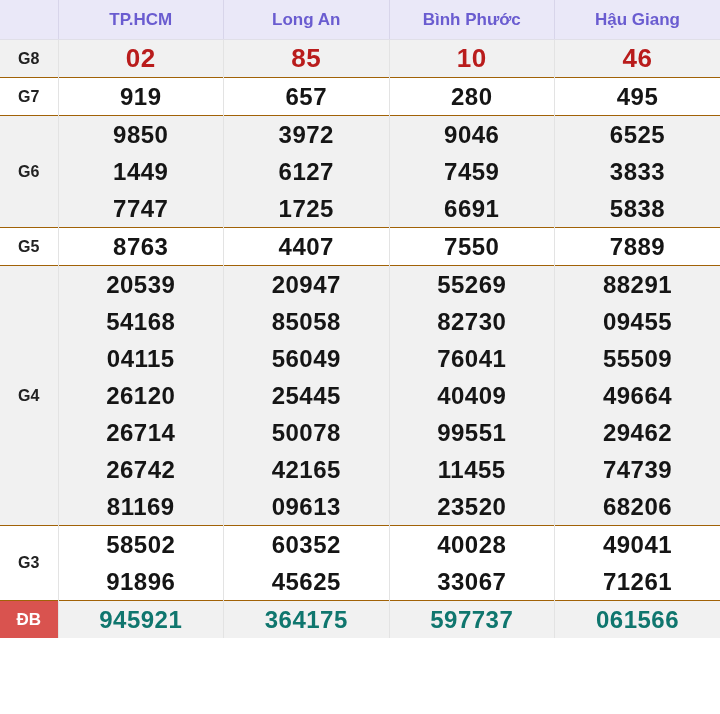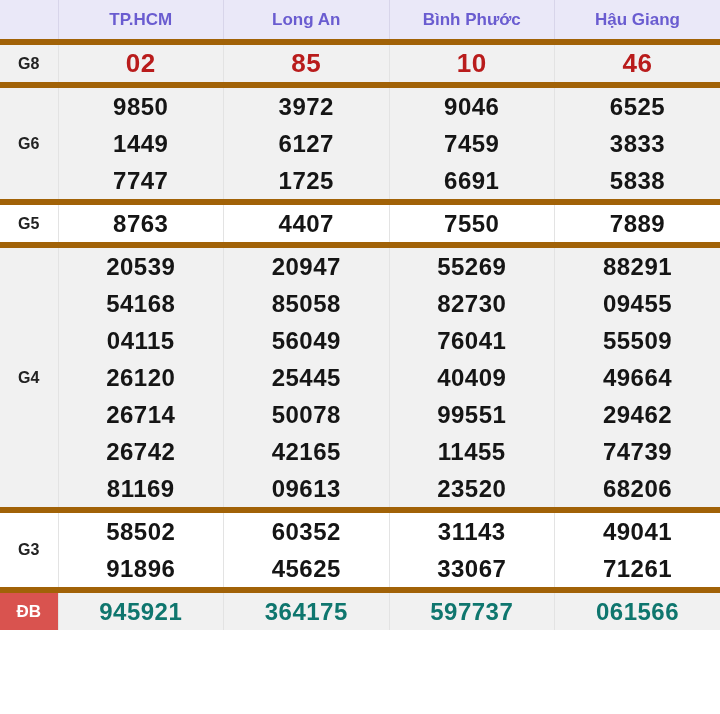--- a/index.html
+++ b/index.html
@@ -34,21 +34,21 @@
     border-bottom: 1px solid #e0dfe8;
     padding: 0;
   }
   th.hdr + th.hdr { border-left: 1px solid #d8d5ea; }
 
   
   tr.prow td {
     padding: 0;
     text-align: center;
     vertical-align: middle;
-    border-top: 6px solid #a16207;
+    border-top: 1px solid #a16207;
   }
   tr.prow td + td { border-left: 1px solid #e3e3e3; }
   tr.gray td { background: #f1f1f1; }
   tr.white td { background: #ffffff; }
 
   td.label-cell {
     font-size: 16px;
     font-weight: bold;
     color: #222222;
   }
@@ -118,20 +118,35 @@
             <div class="num red big">85</div>
           </td>
         <td>
             <div class="num red big">10</div>
           </td>
         <td>
             <div class="num red big">46</div>
           </td>
       </tr>
 
+      <tr class="prow white">
+        <td class="label-cell">G7</td>
+        <td>
+            <div class="num">919</div>
+          </td>
+        <td>
+            <div class="num">657</div>
+          </td>
+        <td>
+            <div class="num">280</div>
+          </td>
+        <td>
+            <div class="num">495</div>
+          </td>
+      </tr>
 
       <tr class="prow gray">
         <td class="label-cell">G6</td>
         <td>
           <div class="num">9850</div>
           <div class="num">1449</div>
           <div class="num">7747</div>
         </td>
         <td>
           <div class="num">3972</div>
@@ -210,21 +225,21 @@
         <td class="label-cell">G3</td>
         <td>
           <div class="num">58502</div>
           <div class="num">91896</div>
         </td>
         <td>
           <div class="num">60352</div>
           <div class="num">45625</div>
         </td>
         <td>
-          <div class="num">31143</div>
+          <div class="num">40028</div>
           <div class="num">33067</div>
         </td>
         <td>
           <div class="num">49041</div>
           <div class="num">71261</div>
         </td>
       </tr>
 
 
 

